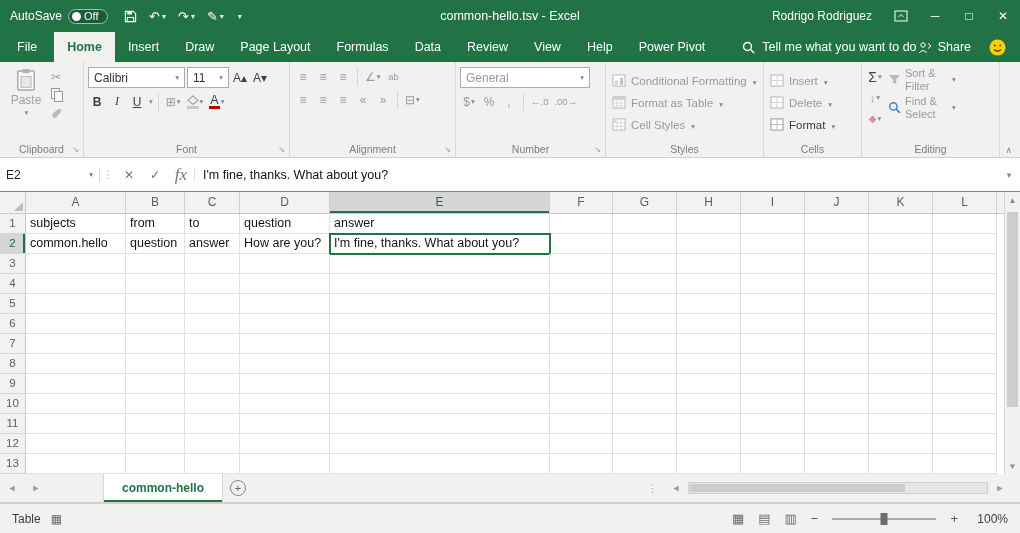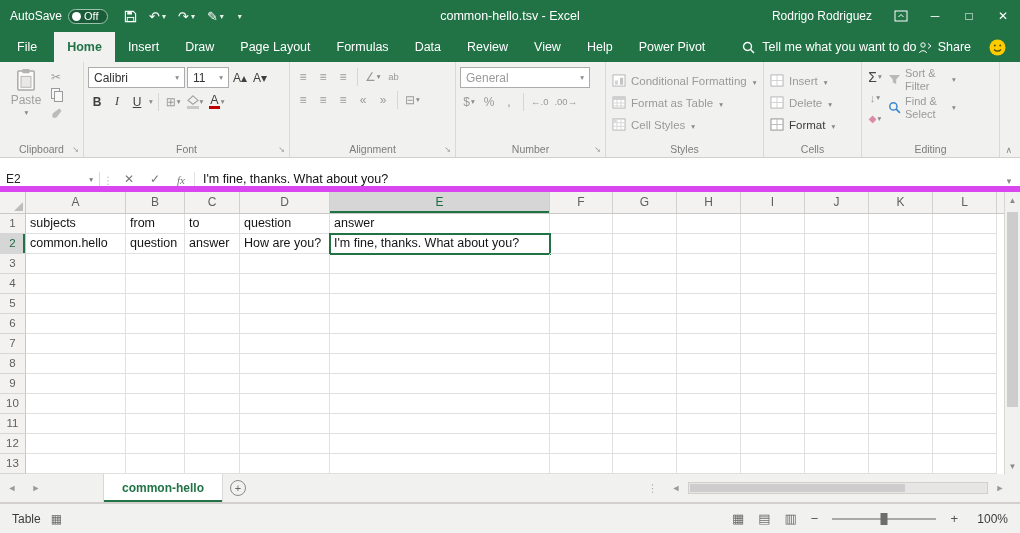--- a/index.html
+++ b/index.html
@@ -62,26 +62,26 @@
 .fmt .slbl{color:#3c3c3c}
 .stack{display:flex;align-items:center;gap:4px}
 .slbl.two{width:42px;line-height:1.15;text-align:left;font-size:11px;white-space:normal}
 .sigma{font-size:14px;color:#474747}
 .clearic{color:#dc8aa8;font-size:10px}
 .fillic{color:#9a9a9a;font-size:11px}
 #ribbon-filler{flex:1;border-right:none}
 #collapse{position:absolute;right:8px;bottom:2px;color:#8a8a8a;font-size:9px}
 
 
-#formula{position:absolute;top:158px;left:0;right:0;height:34px;background:#fff;border-bottom:6px solid #d946ef;display:flex;align-items:flex-end}
+#formula{position:absolute;top:158px;left:0;right:0;height:34px;background:#fff;border-bottom:1px solid #d946ef;display:flex;align-items:center}
 #namebox{width:100px;border-right:1px solid #d8d8d8;display:flex;align-items:center;padding:0 6px;font-size:12px;color:#222}
 #namebox .car{margin-left:auto;color:#777}
 .fdots{display:flex;align-items:center;color:#b5b5b5;font-size:10px;padding:0 3px}
 .fbtn{width:26px;display:flex;align-items:center;justify-content:center;color:#777;font-size:12px}
-#fx{font-style:italic;font-family:"Liberation Serif",serif;font-size:11px}
+#fx{font-style:italic;font-family:"Liberation Serif",serif;font-size:17px}
 #fvalue{flex:1;display:flex;align-items:center;padding:0 8px;font-size:12.5px;color:#111;border-left:1px solid #e2e2e2}
 #fexpand{width:22px;display:flex;align-items:center;justify-content:center;color:#888;font-size:9px}
 
 
 #grid{position:absolute;top:192px;left:0;width:1004px;height:282px;background:#fff;overflow:hidden}
 #cheads{display:flex;height:22px}
 #corner{width:26px;flex:0 0 26px;background:#f3f2f1;border-right:1px solid #c8c8c8;border-bottom:1px solid #c8c8c8;position:relative}
 #corner::after{content:"";position:absolute;right:2px;bottom:2px;border-left:9px solid transparent;border-bottom:9px solid #bdbdbd}
 #chcols{display:flex}
 .ch{flex:0 0 auto;height:22px;background:#f3f2f1;border-right:1px solid #d0d0d0;border-bottom:1px solid #c8c8c8;text-align:center;line-height:21px;font-size:12px;color:#5f5f5f}

